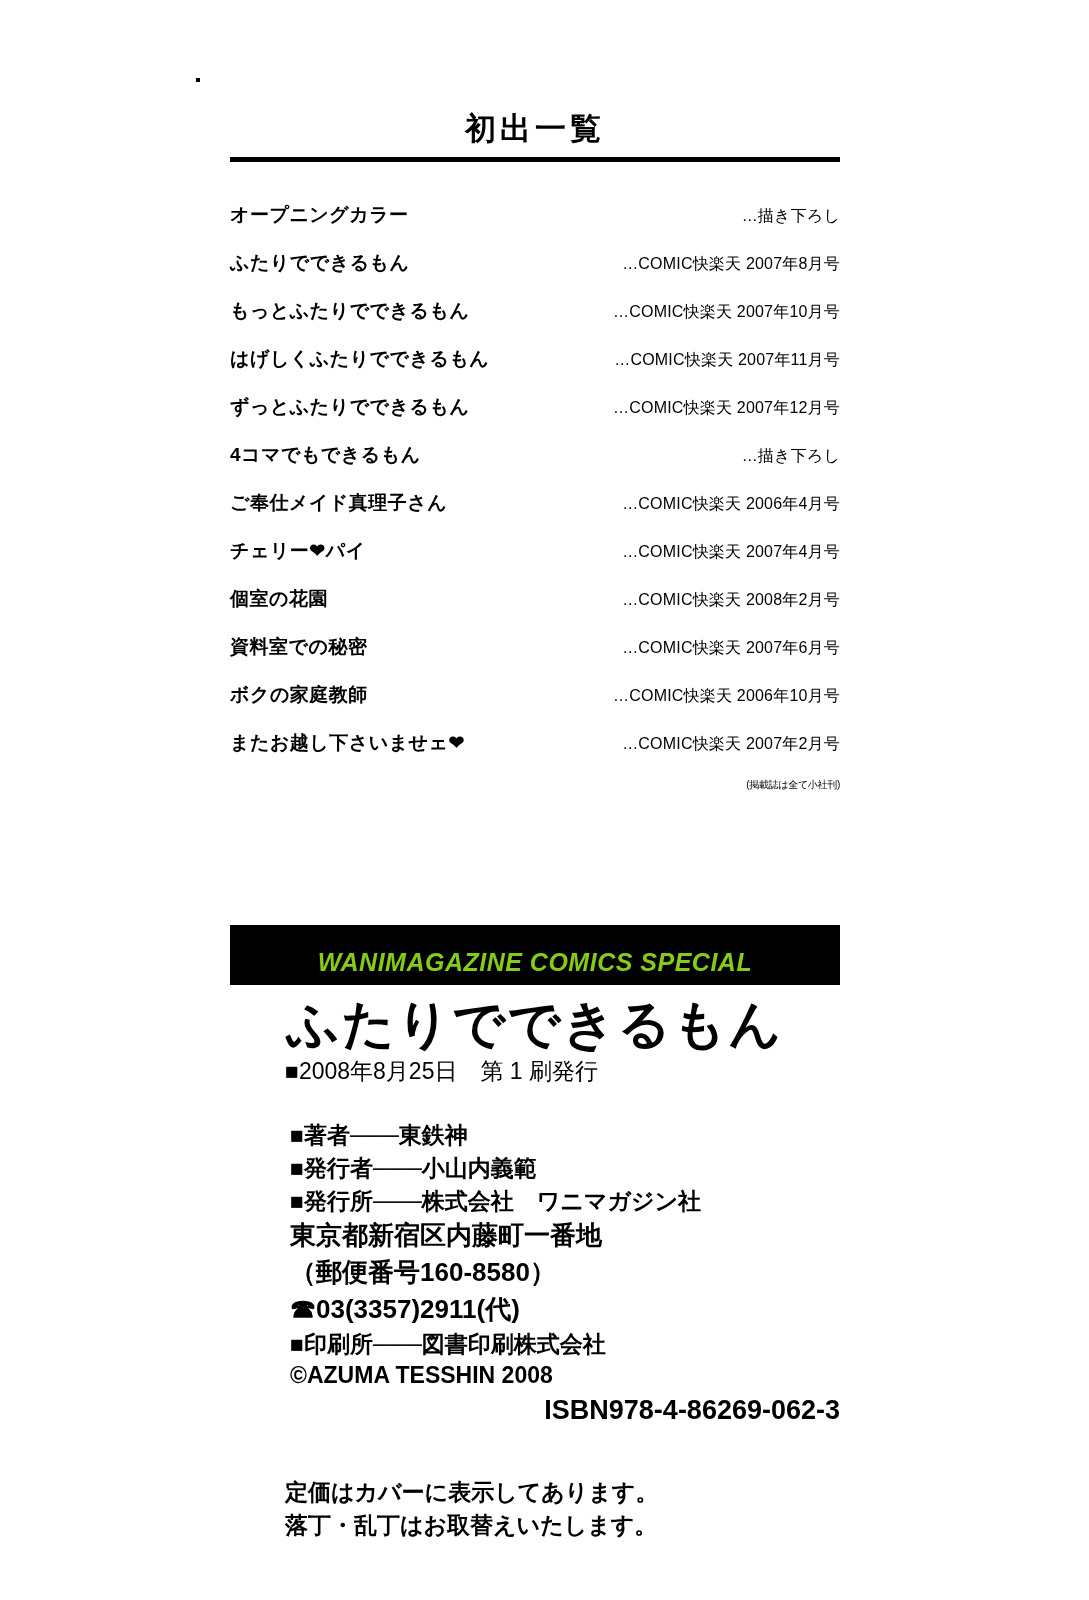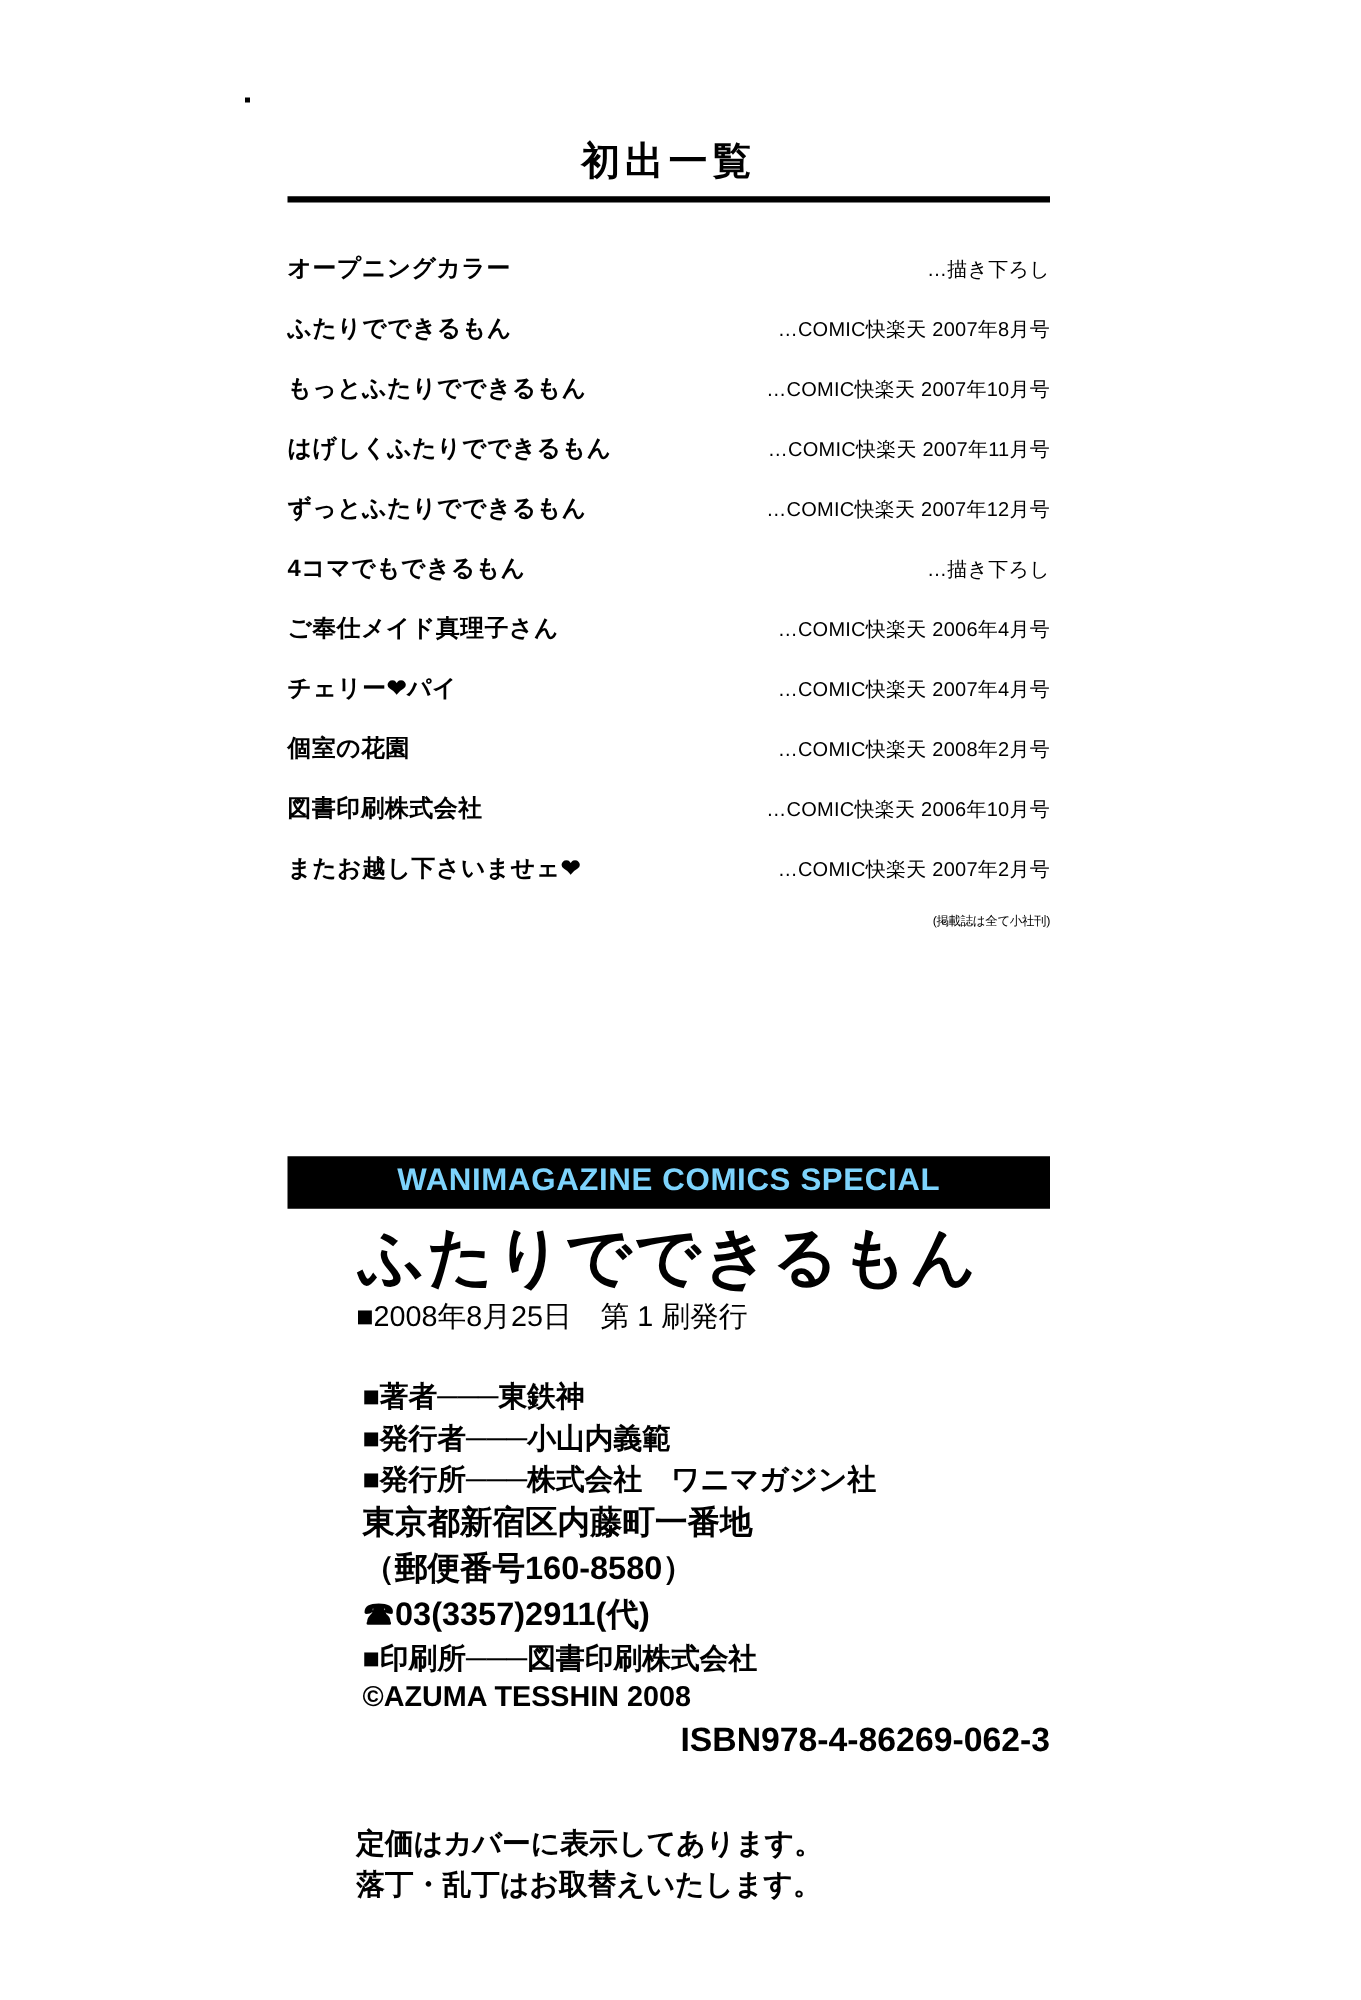--- a/index.html
+++ b/index.html
@@ -69,27 +69,28 @@
 
   
   .colophon {
     position: absolute;
     left: 230px;
     top: 925px;
     width: 610px;
   }
   .colophon-banner {
     background: #000;
-    color: #7dd3fc;
+    color: #84cc16;
     text-align: center;
     font-size: 25px;
     font-weight: bold;
     letter-spacing: 0.5px;
-    padding: 6px 0 8px 0;
+    padding: 24px 0 8px 0;
     line-height: 1.1;
+    font-style: italic;
   }
   .colophon-title {
     text-align: center;
     font-size: 52px;
     font-weight: bold;
     letter-spacing: 2px;
     line-height: 1.15;
     margin-top: 10px;
     margin-bottom: 2px;
   }
@@ -188,21 +189,25 @@
     </div>
     <div class="credit-row">
       <span class="credit-work">チェリー❤パイ</span>
       <span class="credit-source">…COMIC快楽天 2007年4月号</span>
     </div>
     <div class="credit-row">
       <span class="credit-work">個室の花園</span>
       <span class="credit-source">…COMIC快楽天 2008年2月号</span>
     </div>
     <div class="credit-row">
-      <span class="credit-work">図書印刷株式会社</span>
+      <span class="credit-work">資料室での秘密</span>
+      <span class="credit-source">…COMIC快楽天 2007年6月号</span>
+    </div>
+    <div class="credit-row">
+      <span class="credit-work">ボクの家庭教師</span>
       <span class="credit-source">…COMIC快楽天 2006年10月号</span>
     </div>
     <div class="credit-row">
       <span class="credit-work">またお越し下さいませェ❤</span>
       <span class="credit-source">…COMIC快楽天 2007年2月号</span>
     </div>
 
     <div class="credits-note">(掲載誌は全て小社刊)</div>
   </section>
 

